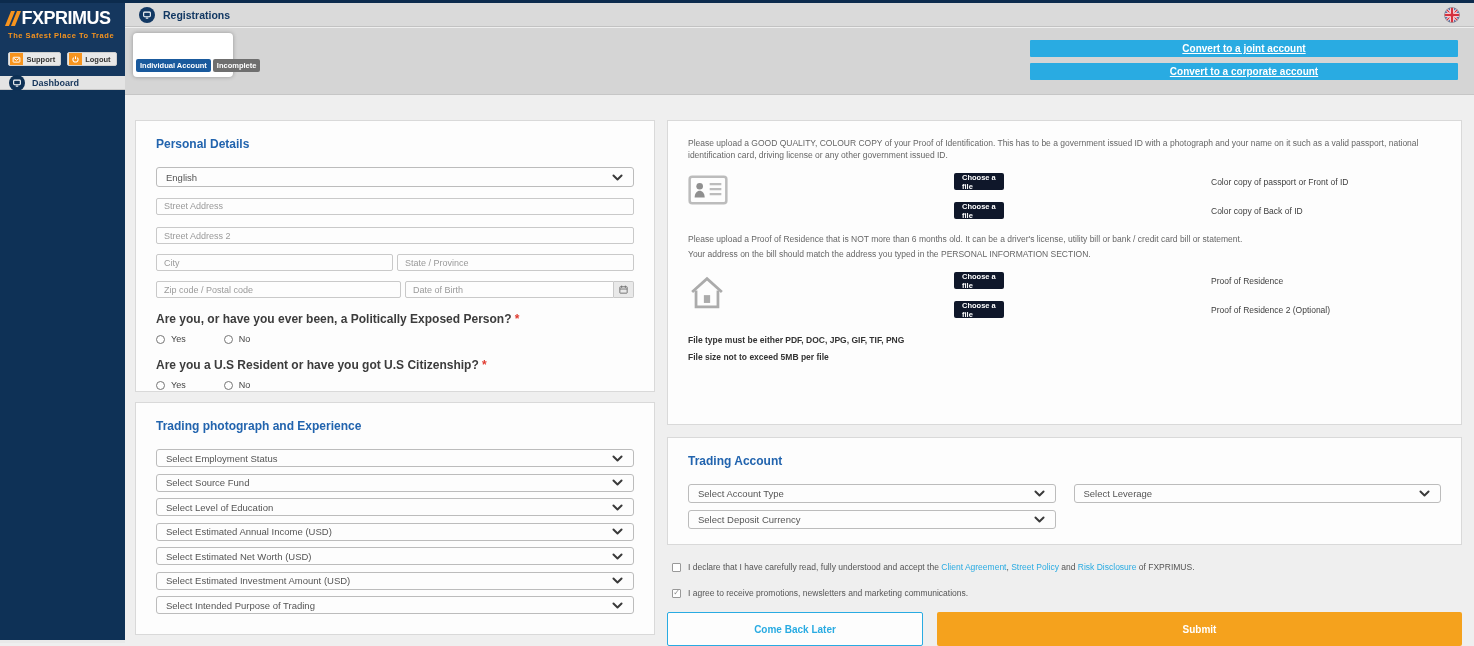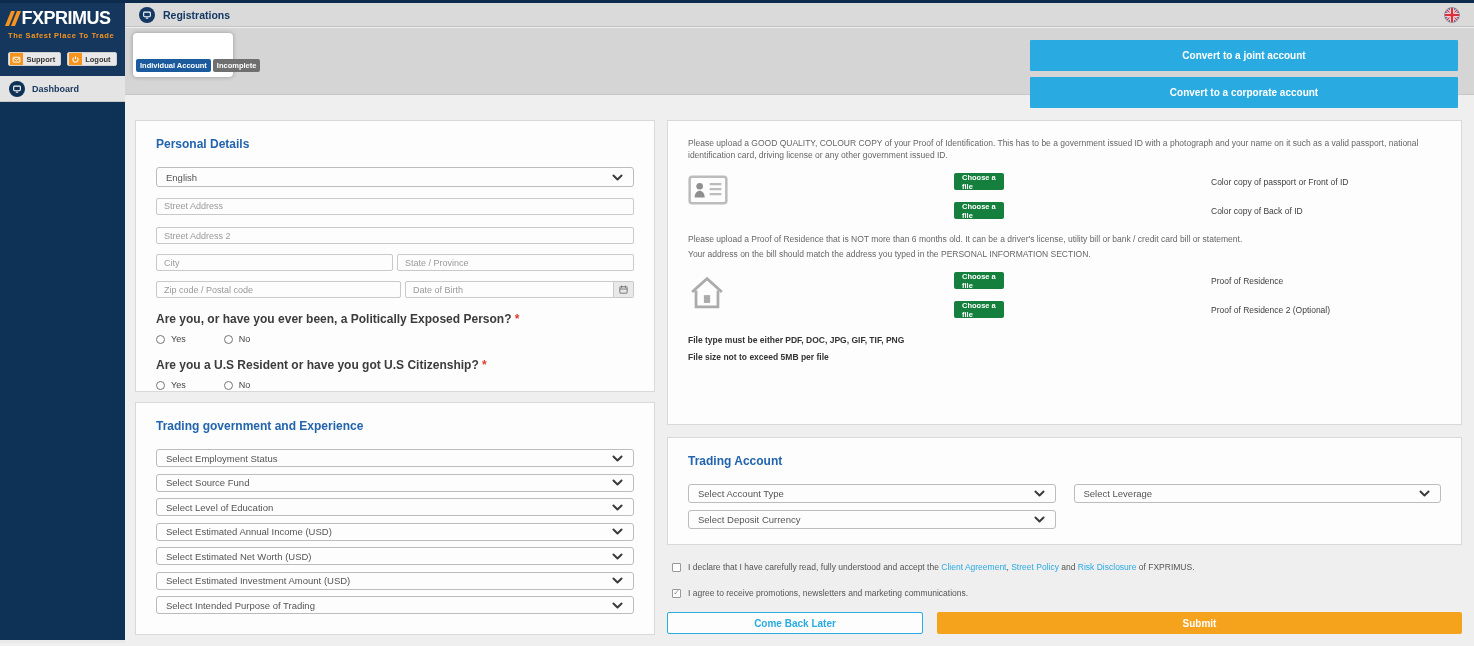--- a/index.html
+++ b/index.html
@@ -16,41 +16,41 @@
   .logo-row { display:flex; align-items:center; }
   .slash { display:inline-block; width:4px; height:15px; background:#f7941e; transform:skewX(-22deg); margin-right:1.5px; }
   .slash.s2 { margin-right:4px; }
   .brand { color:#fff; font-weight:bold; font-size:18px; letter-spacing:-0.5px; }
   .tagline { color:#f7941e; font-size:7.5px; font-weight:bold; letter-spacing:0.55px; margin-top:2px; white-space:nowrap; }
   .side-btns { display:flex; justify-content:center; gap:6px; padding:8px 4px 10px 4px; background:#15375e; }
   .side-btn { display:flex; align-items:center; background:#e8e8e8; border:1px solid #cfcfcf; border-radius:2px; height:14px; cursor:pointer; }
   .side-btn .ibox { width:13px; height:12px; background:#f7941e; display:flex; align-items:center; justify-content:center; margin:0 3px 0 1px; }
   .side-btn .ibox svg { width:9px; height:9px; }
   .side-btn .lbl { font-size:7.5px; color:#333; font-weight:bold; padding-right:5px; }
-  .nav-item { height:26px; background:#e4e4e4; display:flex; align-items:center; padding-left:9px; cursor:pointer; border-bottom:1px solid #c8c8c8; }
+  .nav-item { height:14px; background:#e4e4e4; display:flex; align-items:center; padding-left:9px; cursor:pointer; border-bottom:1px solid #c8c8c8; }
   .nav-item .circ { width:16px; height:16px; border-radius:50%; background:#0e3156; display:flex; align-items:center; justify-content:center; margin-right:7px; }
   .nav-item .circ svg { width:10px; height:10px; }
   .nav-item .txt { font-size:9px; color:#17365c; font-weight:bold; }
 
   
   .header { position:absolute; left:125px; top:3px; right:0; height:24px; background:#dadada; border-bottom:1px solid #c2c2c2; display:flex; align-items:center; padding:0 14px; }
   .header .circ { width:16px; height:16px; border-radius:50%; background:#123863; display:flex; align-items:center; justify-content:center; margin-right:8px; }
   .header .circ svg { width:10px; height:10px; }
   .header-title { font-size:10.5px; font-weight:bold; color:#123863; }
   .flag { margin-left:auto; width:16px; height:16px; cursor:pointer; }
 
   
   .band { position:absolute; left:125px; top:28px; right:0; height:67px; background:#d5d5d5; border-bottom:1px solid #c6c6c6; }
   .acct-card { position:absolute; left:8px; top:5px; width:100px; height:44px; background:#fff; border-radius:4px; box-shadow:0 0 4px rgba(0,0,0,.3); }
   .badges { position:absolute; left:3px; bottom:5px; white-space:nowrap; }
   .badge { display:inline-block; font-size:7.5px; font-weight:bold; color:#fff; padding:2px 4px 2.5px 4px; border-radius:2px; }
   .badge.type { background:#1a5a9d; }
   .badge.status { background:#6f6f6f; margin-left:2px;text-align:right; }
   .convert-btns { position:absolute; right:16px; top:12px; width:428px; }
-  .convert-btn { height:31px; background:#29abe2; color:#fff; font-size:10px; font-weight:bold; display:flex; align-items:center; justify-content:center; margin-bottom:6px; cursor:pointer; border-radius:1px; }
+  .convert-btn { height:17px; background:#29abe2; color:#fff; font-size:10px; font-weight:bold; display:flex; align-items:center; justify-content:center; margin-bottom:6px; cursor:pointer; border-radius:1px;text-decoration:underline; }
 
   
   .panel { position:absolute; background:#fdfdfd; border:1px solid #d9d9d9; }
   .panel-title { font-size:12px; font-weight:bold; color:#2264ae; }
 
   #personal-panel { left:135px; top:120px; width:520px; height:272px; padding:16px 20px; }
   #knowledge-panel { left:135px; top:402px; width:520px; height:233px; padding:16px 20px; }
   #upload-panel { left:667px; top:120px; width:795px; height:305px; padding:16px 20px; }
   #trading-panel { left:667px; top:437px; width:795px; height:108px; padding:16px 20px; }
 
@@ -75,36 +75,36 @@
 
   .mb8 { margin-bottom:8px; } .mb10 { margin-bottom:10px; } .mb14 { margin-bottom:14px; } .mb16 { margin-bottom:16px; }
   .k-sel { margin-bottom:6.5px; height:18px; }
 
   
   .para { font-size:8.5px; color:#666; line-height:12px; }
   .doc-block { display:flex; margin-top:12px; }
   .doc-icon { width:70px; padding-top:2px; }
   .doc-rows { flex:1; }
   .file-row { display:grid; grid-template-columns:442px 1fr; align-items:center; margin-bottom:12px; }
-  .choose-btn { justify-self:center; width:50px; height:17px; background:#15803d; color:#fff; font-size:7.5px; font-weight:bold; display:flex; align-items:center; justify-content:center; border-radius:2px; cursor:pointer;padding-left:8px; }
+  .choose-btn { justify-self:center; width:50px; height:17px; background:#0f172a; color:#fff; font-size:7.5px; font-weight:bold; display:flex; align-items:center; justify-content:center; border-radius:2px; cursor:pointer;padding-left:8px; }
   .file-lbl { font-size:8.5px; color:#3d3d3d; padding-left:11px; }
   .bold-note { font-size:8.5px; font-weight:bold; color:#333; margin-top:4px; line-height:13px; }
 
   
   .ta-grid { display:grid; grid-template-columns:1fr 1fr; gap:7px 18px; margin-top:16px; }
   .ta-sel { height:19px; }
 
   
   .agree-row { position:absolute; left:672px; display:flex; align-items:flex-start; font-size:8.5px; color:#555; }
   .checkbox { width:9px; height:9px; border:1px solid #999; background:#fff; border-radius:1px; margin-right:7px; margin-top:0.5px; flex:none; cursor:pointer; display:flex; align-items:center; justify-content:center; }
   .checkbox.checked::after { content:"✓"; font-size:8px; color:#8a8a8a; line-height:8px; }
   .agree-text a, .agree-text .lnk { color:#29abe2; text-decoration:none; cursor:pointer; }
   #agree1 { top:562px; width:780px; }
   #agree2 { top:588px; width:780px; }
-  .action-btn { position:absolute; top:612px; height:22px; display:flex; align-items:center; justify-content:center; font-size:10px; font-weight:bold; cursor:pointer; border-radius:2px; }
+  .action-btn { position:absolute; top:612px; height:34px; display:flex; align-items:center; justify-content:center; font-size:10px; font-weight:bold; cursor:pointer; border-radius:2px; }
   #come-back-btn { left:667px; width:256px; background:#fdfdfd; border:1px solid #29abe2; color:#29abe2; }
   #submit-btn { left:937px; width:525px; background:#f5a21d; color:#fff; }
 </style>
 </head>
 <body>
 
 <div class="topline"></div>
 
 <div class="sidebar">
   <div class="logo-block">
@@ -238,21 +238,21 @@
         <span class="radio-lbl">Yes</span>
       </span>
     <span class="radio-opt">
         <span class="radio"></span>
         <span class="radio-lbl">No</span>
       </span>
   </div>
 </div>
 
 <div class="panel" id="knowledge-panel">
-  <div class="panel-title mb16">Trading government and Experience</div>
+  <div class="panel-title mb16">Trading photograph and Experience</div>
 
   <div class="sel k-sel">
     <span class="sel-txt">Select Employment Status</span>
     <span class="chev">
         <svg viewBox="0 0 16 16" fill="none" stroke="#3a3a3a" stroke-width="2.4" stroke-linecap="round" stroke-linejoin="round">
           <path d="M3 5.5l5 5 5-5"></path>
         </svg>
       </span>
   </div>
   <div class="sel k-sel">

